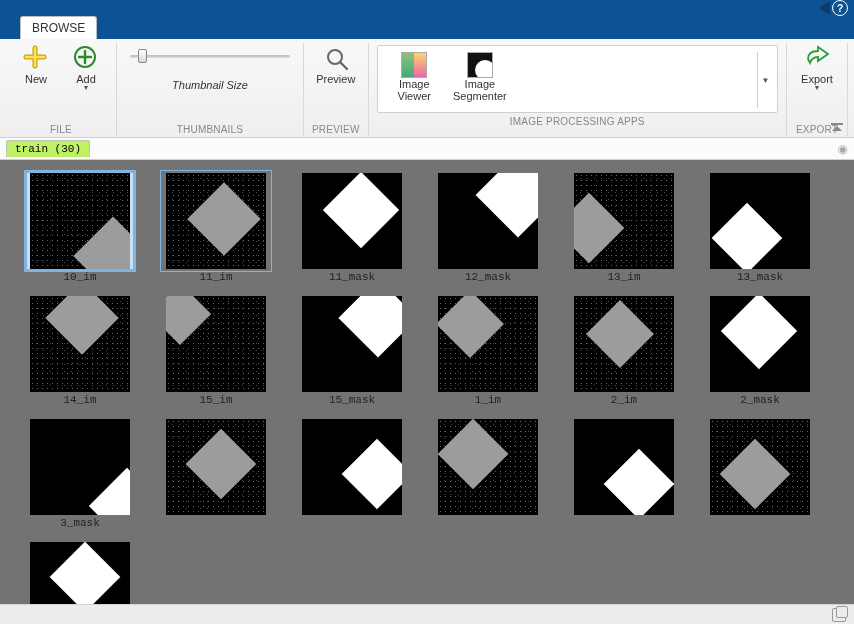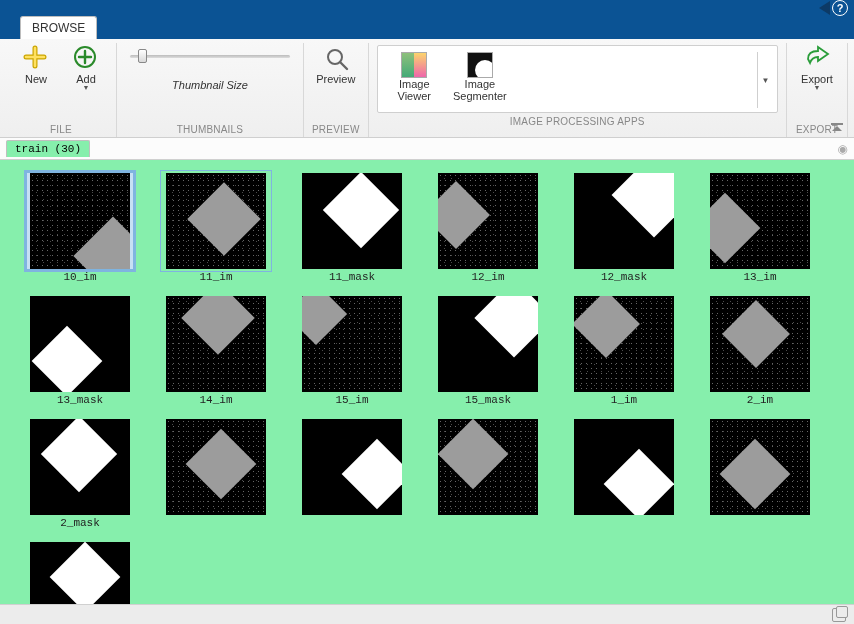--- a/index.html
+++ b/index.html
@@ -42,25 +42,25 @@
 .gallery-item .lbltop { font-size: 11px; color: #333; }
 .gallery-dd { width: 16px; align-self: stretch; display: flex; align-items: center; justify-content: center; border-left: 1px solid #cfcfcf; margin-left: auto; font-size: 8px; color: #555; cursor: pointer; }
 
 
 .collapse-hint { position: absolute; right: 10px; bottom: 4px; width: 14px; height: 12px; display:flex; flex-direction:column; align-items:center; justify-content:center; color:#888; cursor:pointer; }
 .collapse-hint .bar{ width:12px;height:1.5px;background:#888; }
 .collapse-hint .tri{ width:0;height:0;border-left:5px solid transparent;border-right:5px solid transparent;border-bottom:5px solid #888;margin-top:1px;}
 
 
 .pathbar { height: 22px; display:flex; align-items:center; border-bottom:1px solid #d0d0d0; padding:0 6px; background:#fcfcfc;}
-.mini-tab { border:1px solid #c0c0c0; border-bottom:none; background:#86efac; padding:2px 8px; font-family: "Courier New", monospace; font-size:11px; border-top-left-radius:2px; border-top-right-radius:2px;}
+.mini-tab { border:1px solid #c0c0c0; border-bottom:none; background:#bef264; padding:2px 8px; font-family: "Courier New", monospace; font-size:11px; border-top-left-radius:2px; border-top-right-radius:2px;}
 .pathbar .close-dot{ margin-left:auto; color:#aaa; cursor:pointer; font-size:12px;}
 
 
-.thumb-area { position:relative; height: 444px; overflow:auto; background:#86efac; }
+.thumb-area { position:relative; height: 444px; overflow:auto; background:#737373; }
 .thumb-grid { display:grid; grid-template-columns: repeat(6, 128px); gap: 10px 8px; padding: 10px 16px 8px 16px; }
 .cell { display:flex; flex-direction:column; align-items:center; cursor:pointer; }
 .cell .frame { width:112px; height:102px; border:3px solid transparent; padding:2px; display:flex; align-items:center; justify-content:center; }
 .cell.selected .frame { border-color:#7fb4e0; background:#c7e0f4; }
 .cell.hover .frame { border:1px solid #7fb4e0; padding:4px; }
 .cell .img { width:100px; height:96px; position:relative; overflow:hidden; }
 .cell .cap { font-family:"Courier New",monospace; font-size:11px; color:#222; margin-top:-1px; }
 
 
 .noisy { background:#000; }
@@ -216,28 +216,20 @@
       <div class="cell">
         <div class="frame">
           <div class="img mask">
             <div class="diamond" style="left: 32px; top: 10px; width: 54px; height: 54px;"></div>
           </div>
         </div>
         <div class="cap">11_mask</div>
       </div>
       <div class="cell">
         <div class="frame">
-          <div class="img noisy">
-            <div class="diamond gray" style="left: -6px; top: 18px; width: 48px; height: 48px;"></div>
-          </div>
-        </div>
-        <div class="cap">12_im</div>
-      </div>
-      <div class="cell">
-        <div class="frame">
           <div class="img mask">
             <div class="diamond" style="left: 50px; top: -8px; width: 60px; height: 60px;"></div>
           </div>
         </div>
         <div class="cap">12_mask</div>
       </div>
       <div class="cell">
         <div class="frame">
           <div class="img noisy">
             <div class="diamond gray" style="left: -10px; top: 30px; width: 50px; height: 50px;"></div>
@@ -293,20 +285,28 @@
         </div>
         <div class="cap">2_im</div>
       </div>
       <div class="cell">
         <div class="frame">
           <div class="img mask">
             <div class="diamond" style="left: 22px; top: 8px; width: 54px; height: 54px;"></div>
           </div>
         </div>
         <div class="cap">2_mask</div>
+      </div>
+      <div class="cell">
+        <div class="frame">
+          <div class="img mask">
+            <div class="diamond" style="left: 70px; top: 60px; width: 54px; height: 54px;"></div>
+          </div>
+        </div>
+        <div class="cap">3_mask</div>
       </div>
       <div class="cell">
         <div class="frame">
           <div class="img noisy">
             <div class="diamond gray" style="left: 30px; top: 20px; width: 50px; height: 50px;"></div>
           </div>
         </div>
       </div>
       <div class="cell">
         <div class="frame">

